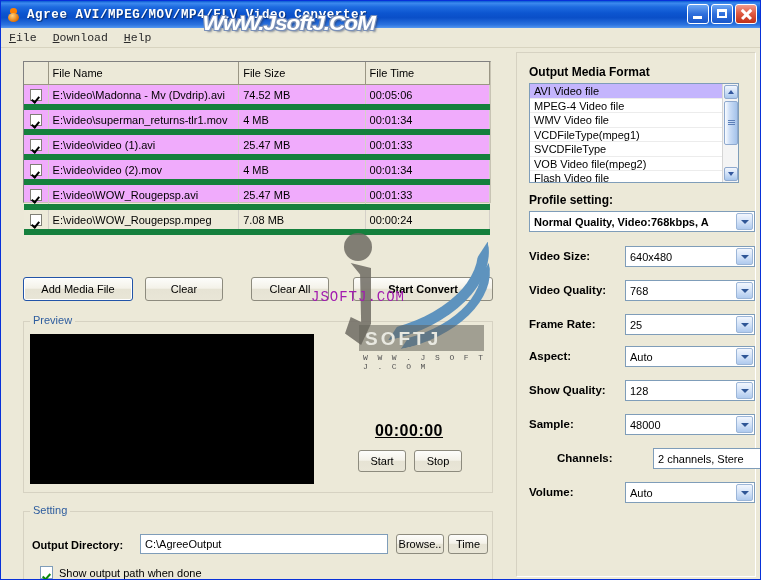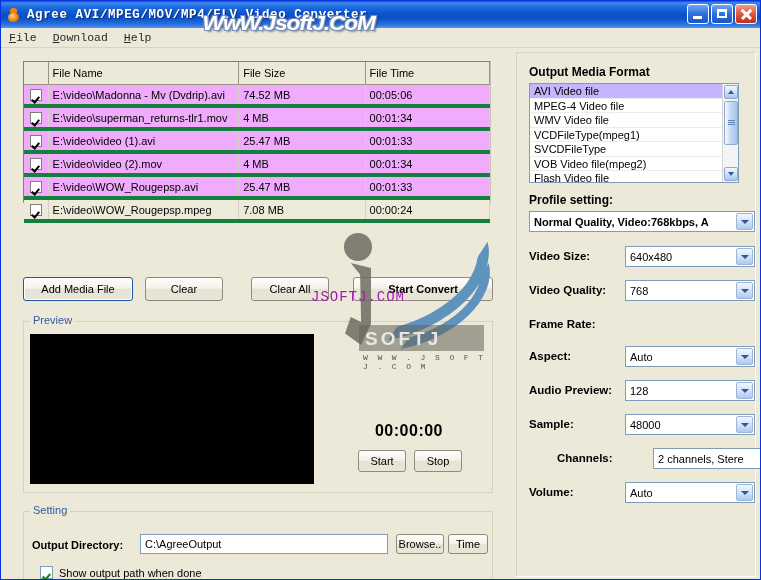--- a/index.html
+++ b/index.html
@@ -145,21 +145,21 @@
     border-bottom: 1px solid #9A9684;
     font-weight: normal;
     text-align: left;
     padding: 3px 4px;
     height: 16px;
     color: #000;
     font-size: 11px;
   }
   table.filelist td {
     border-right: 1px solid #D4D0C8;
-    border-bottom: 4px solid #15803d;
+    border-bottom: 6px solid #15803d;
     padding: 2px 4px;
     height: 15px;
     white-space: nowrap;
     overflow: hidden;
     font-size: 11px;
   }
   table.filelist tr.row-last td { background: #EDEAD9; }
   .col-chk { width: 24px; }
   .col-name { width: 190px; }
   .col-size { width: 126px; }
@@ -229,20 +229,21 @@
     position: absolute; left: 6px; top: 12px;
     width: 284px; height: 150px;
     background: #000000;
   }
   .timer-text {
     position: absolute; left: 330px; top: 100px;
     width: 110px; text-align: center;
     font-size: 16px; font-weight: bold;
     font-family: "Liberation Sans", sans-serif;
     letter-spacing: 0.5px;
+    text-decoration: underline;
   }
   .btn-pstart { position:absolute; left:334px; top:128px; width:48px; height:22px; }
   .btn-pstop  { position:absolute; left:390px; top:128px; width:48px; height:22px; }
 
   
   .lbl-outdir {
     position: absolute; left: 8px; top: 27px;
     font-weight: bold; font-size: 11px;
   }
   .inp-outdir {
@@ -619,30 +620,34 @@
           </div>
           <div class="field-row fr1">
             <div class="f-label">Video Quality:</div>
             <div class="xp-combo">
               <span>768</span>
               <span class="arrow-box"></span>
             </div>
           </div>
           <div class="field-row fr2">
             <div class="f-label">Frame Rate:</div>
+            <div class="xp-combo">
+              <span>25</span>
+              <span class="arrow-box"></span>
+            </div>
           </div>
           <div class="field-row fr3">
             <div class="f-label">Aspect:</div>
             <div class="xp-combo">
               <span>Auto</span>
               <span class="arrow-box"></span>
             </div>
           </div>
           <div class="field-row fr4">
-            <div class="f-label">Audio Preview:</div>
+            <div class="f-label">Show Quality:</div>
             <div class="xp-combo">
               <span>128</span>
               <span class="arrow-box"></span>
             </div>
           </div>
           <div class="field-row fr5">
             <div class="f-label">Sample:</div>
             <div class="xp-combo">
               <span>48000</span>
               <span class="arrow-box"></span>

